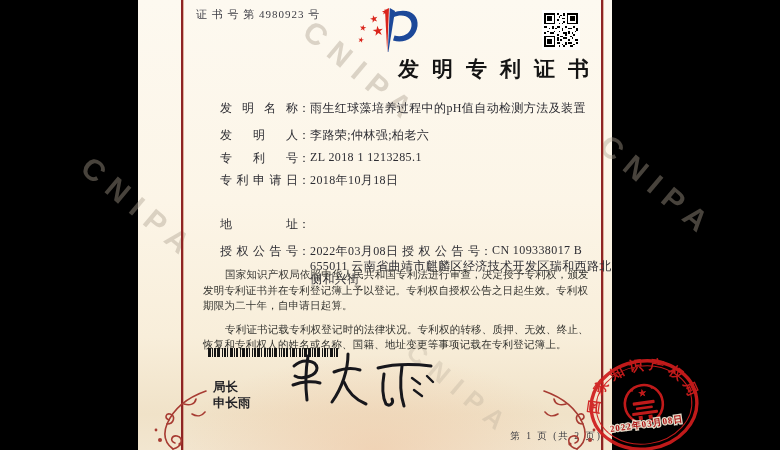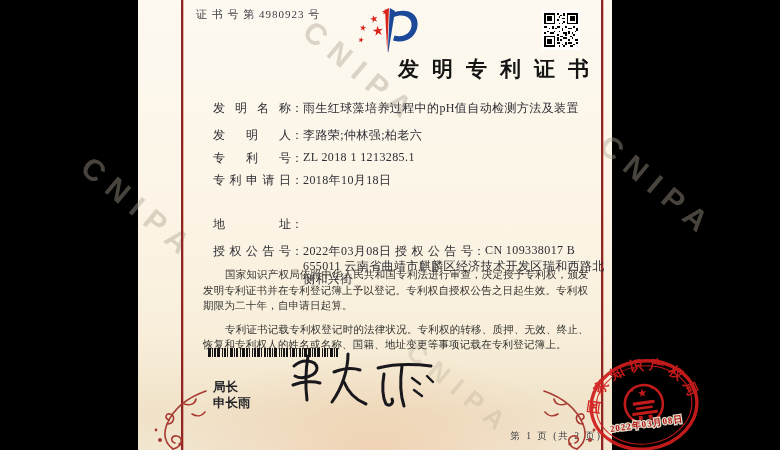--- a/index.html
+++ b/index.html
@@ -22,21 +22,21 @@
            letter-spacing:1px;z-index:2;}
   .logo{position:absolute;left:214px;top:5px;width:68px;height:52px;z-index:2;}
   .qr{position:absolute;left:404px;top:10px;width:38px;height:40px;background:#fff;
       padding:2px;box-sizing:border-box;z-index:2;}
   .title{position:absolute;left:44px;top:55px;width:420px;text-align:right;
          font-size:21px;font-weight:bold;color:#141414;letter-spacing:13px;
          text-indent:13px;z-index:2;}
   
   .frow{position:absolute;left:75px;font-size:12px;color:#2d2d33;z-index:2;white-space:nowrap;}
   .flabel{display:inline-block;width:78px;text-align:justify;text-align-last:justify;
-          vertical-align:top;}
+          vertical-align:top;margin-left:7px;}
   .fcolon{display:inline-block;vertical-align:top;}
   .fvalue{display:inline-block;vertical-align:top;letter-spacing:.4px;}
   .fvalue.addr{white-space:normal;width:306px;line-height:13px;margin-top:44px;}
   .g2{position:absolute;left:182px;top:0;white-space:nowrap;}
   
   .paras{position:absolute;left:57px;top:259px;width:402px;z-index:2;}
   .paras p{margin:8px;font-size:10.5px;line-height:15.5px;color:#33332f;
            text-indent:22px;letter-spacing:.2px;}
   
   .barcode{position:absolute;left:70px;top:348px;width:132px;height:9px;z-index:2;}

